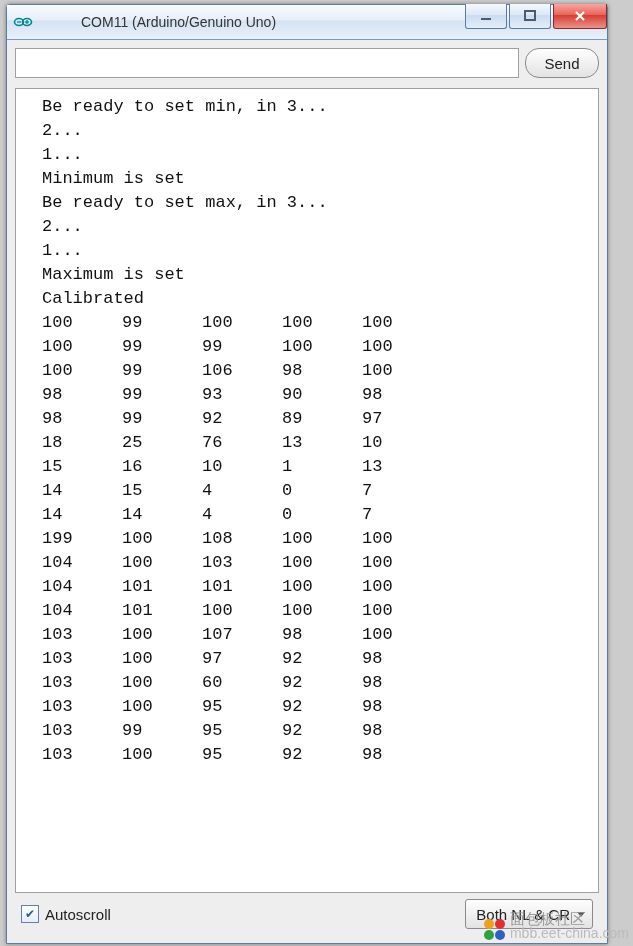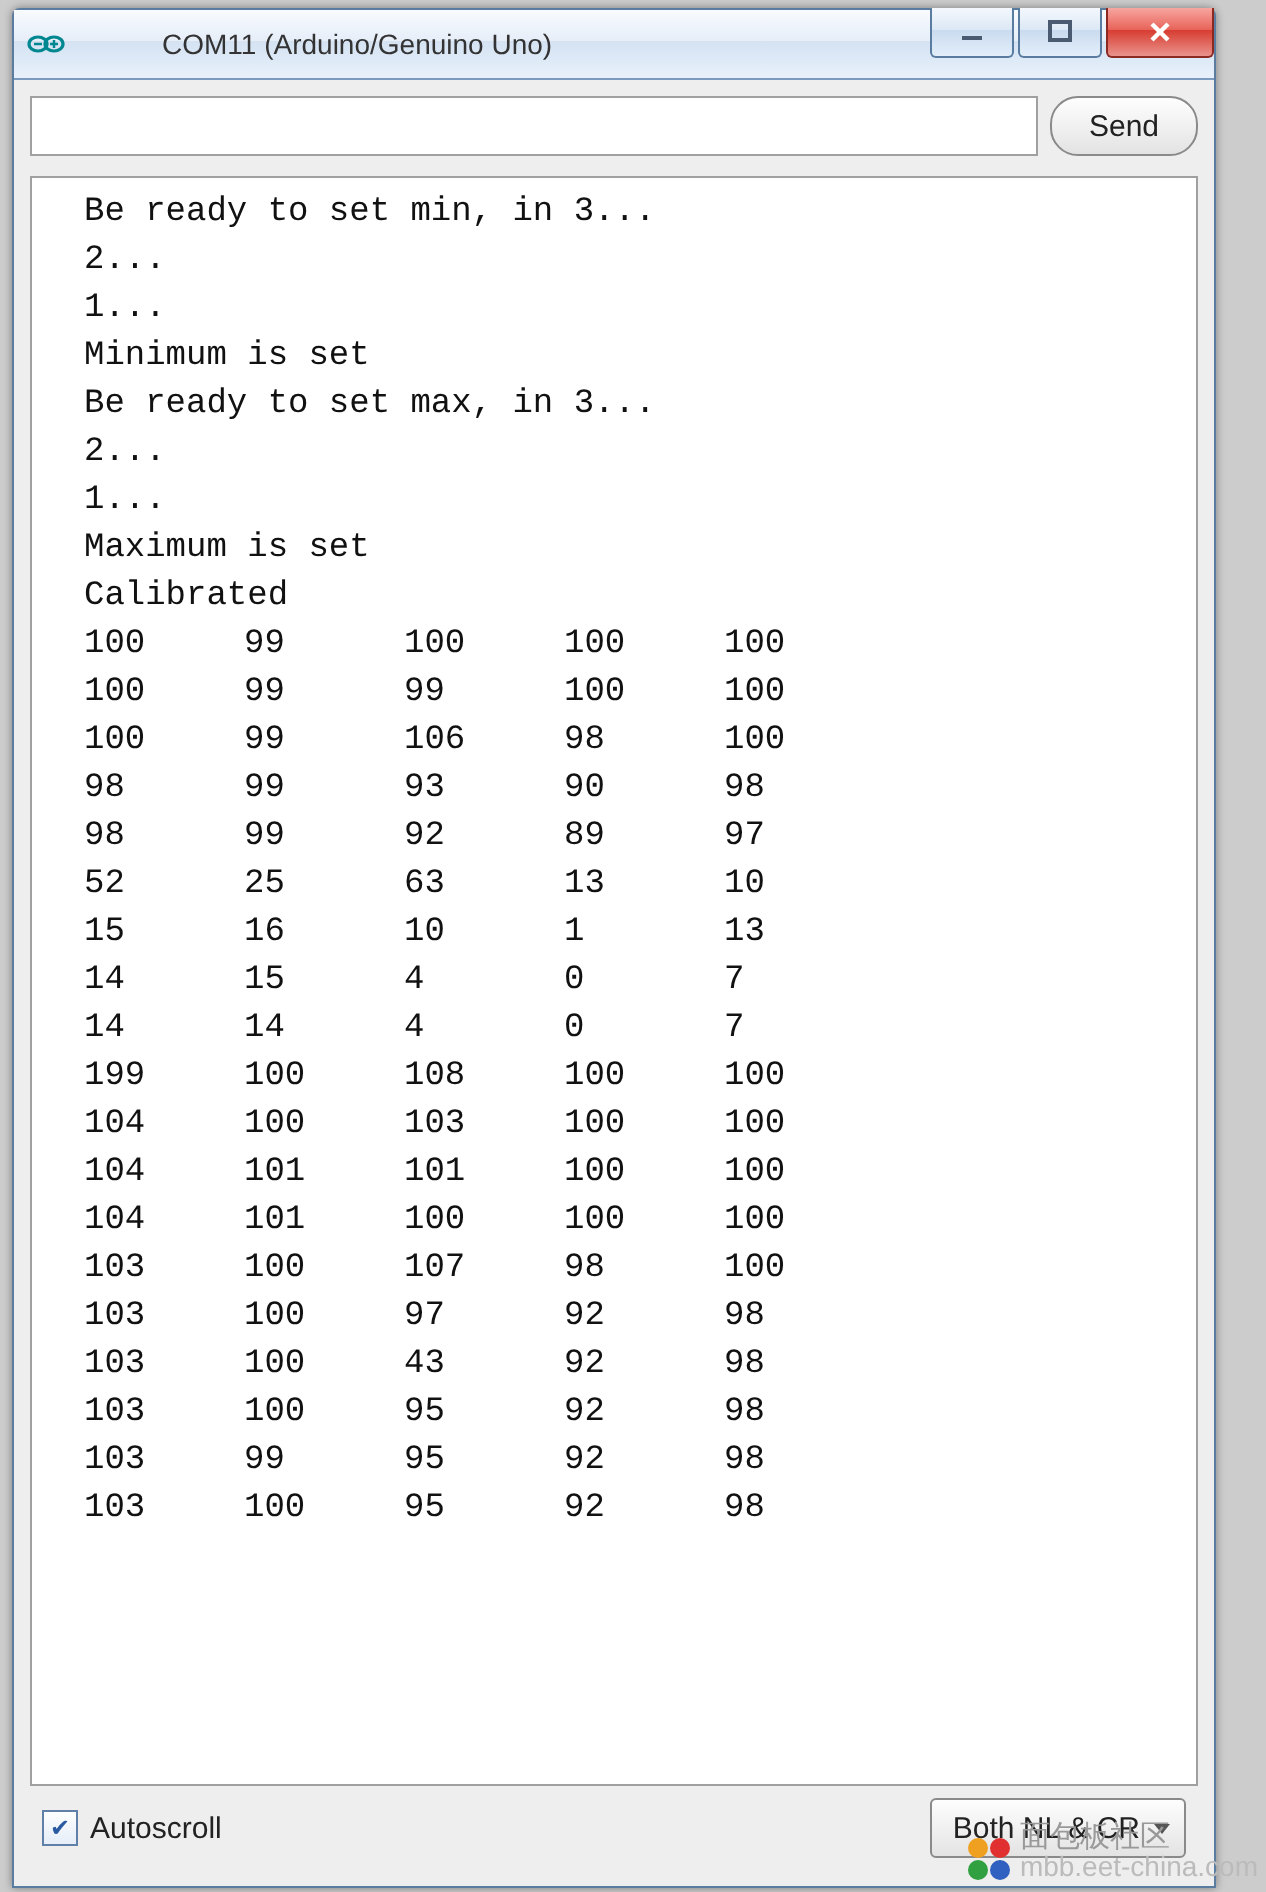--- a/index.html
+++ b/index.html
@@ -247,31 +247,31 @@
 Be ready to set max, in 3...
 2...
 1...
 Maximum is set
 Calibrated
 <span class="col">100</span><span class="col">99</span><span class="col">100</span><span class="col">100</span><span class="col">100</span>
 <span class="col">100</span><span class="col">99</span><span class="col">99</span><span class="col">100</span><span class="col">100</span>
 <span class="col">100</span><span class="col">99</span><span class="col">106</span><span class="col">98</span><span class="col">100</span>
 <span class="col">98</span><span class="col">99</span><span class="col">93</span><span class="col">90</span><span class="col">98</span>
 <span class="col">98</span><span class="col">99</span><span class="col">92</span><span class="col">89</span><span class="col">97</span>
-<span class="col">52</span><span class="col">25</span><span class="col">63</span><span class="col">13</span><span class="col">10</span>
+<span class="col">18</span><span class="col">25</span><span class="col">76</span><span class="col">13</span><span class="col">10</span>
 <span class="col">15</span><span class="col">16</span><span class="col">10</span><span class="col">1</span><span class="col">13</span>
 <span class="col">14</span><span class="col">15</span><span class="col">4</span><span class="col">0</span><span class="col">7</span>
 <span class="col">14</span><span class="col">14</span><span class="col">4</span><span class="col">0</span><span class="col">7</span>
 <span class="col">199</span><span class="col">100</span><span class="col">108</span><span class="col">100</span><span class="col">100</span>
 <span class="col">104</span><span class="col">100</span><span class="col">103</span><span class="col">100</span><span class="col">100</span>
 <span class="col">104</span><span class="col">101</span><span class="col">101</span><span class="col">100</span><span class="col">100</span>
 <span class="col">104</span><span class="col">101</span><span class="col">100</span><span class="col">100</span><span class="col">100</span>
 <span class="col">103</span><span class="col">100</span><span class="col">107</span><span class="col">98</span><span class="col">100</span>
 <span class="col">103</span><span class="col">100</span><span class="col">97</span><span class="col">92</span><span class="col">98</span>
-<span class="col">103</span><span class="col">100</span><span class="col">43</span><span class="col">92</span><span class="col">98</span>
+<span class="col">103</span><span class="col">100</span><span class="col">60</span><span class="col">92</span><span class="col">98</span>
 <span class="col">103</span><span class="col">100</span><span class="col">95</span><span class="col">92</span><span class="col">98</span>
 <span class="col">103</span><span class="col">99</span><span class="col">95</span><span class="col">92</span><span class="col">98</span>
 <span class="col">103</span><span class="col">100</span><span class="col">95</span><span class="col">92</span><span class="col">98</span>
 </div>
 
     <div class="bottom-bar">
       <label class="autoscroll">
         <span class="chk">✔</span>
         <span>Autoscroll</span>
       </label>

